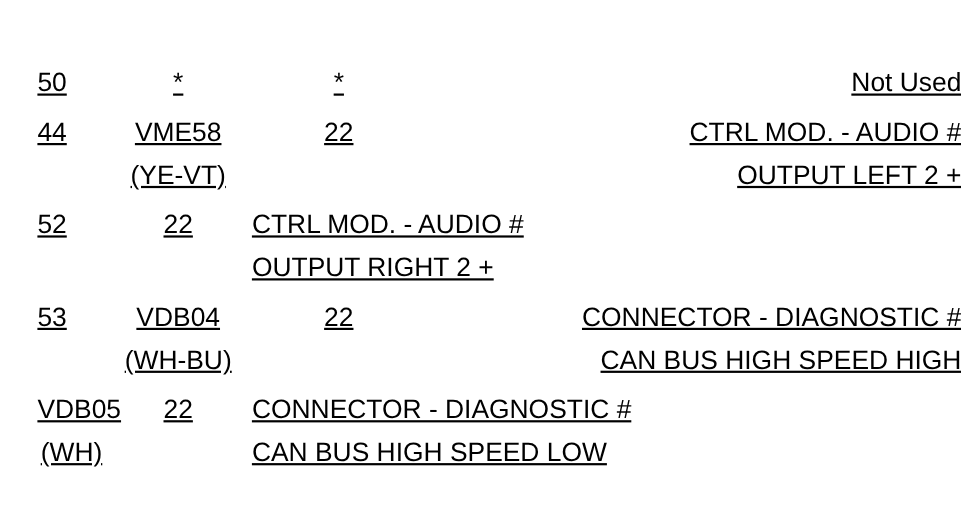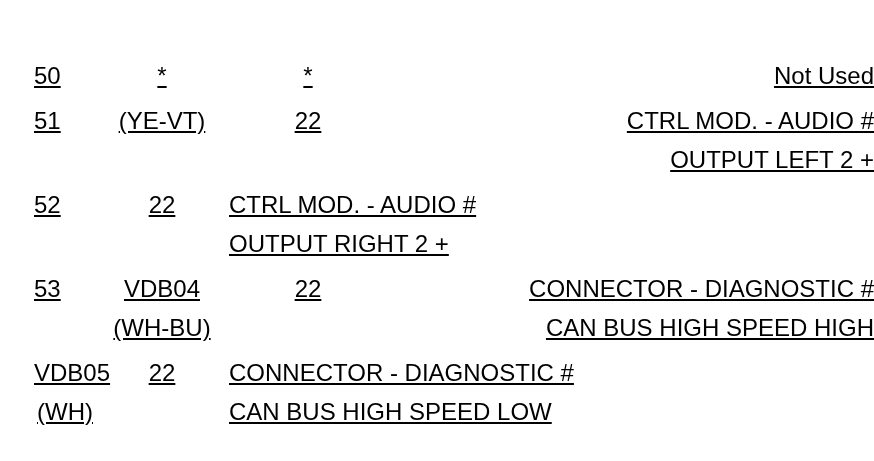--- a/index.html
+++ b/index.html
@@ -47,22 +47,23 @@
       <div class="line"></div>
     </div>
     <div class="cell gauge">*</div>
     <div class="cell desc">
       <div class="line">Not Used</div>
       <div class="line"></div>
     </div>
   </div>
 
   <div class="row">
-    <div class="cell pin">51</div>
+    <div class="cell pin">44</div>
     <div class="cell wire">
+      <div class="line">VME58</div>
       <div class="line">(YE-VT)</div>
     </div>
     <div class="cell gauge">22</div>
     <div class="cell desc">
       <div class="line">CTRL MOD. - AUDIO #</div>
       <div class="line">OUTPUT LEFT 2 +</div>
     </div>
   </div>
 
   <div class="row">

